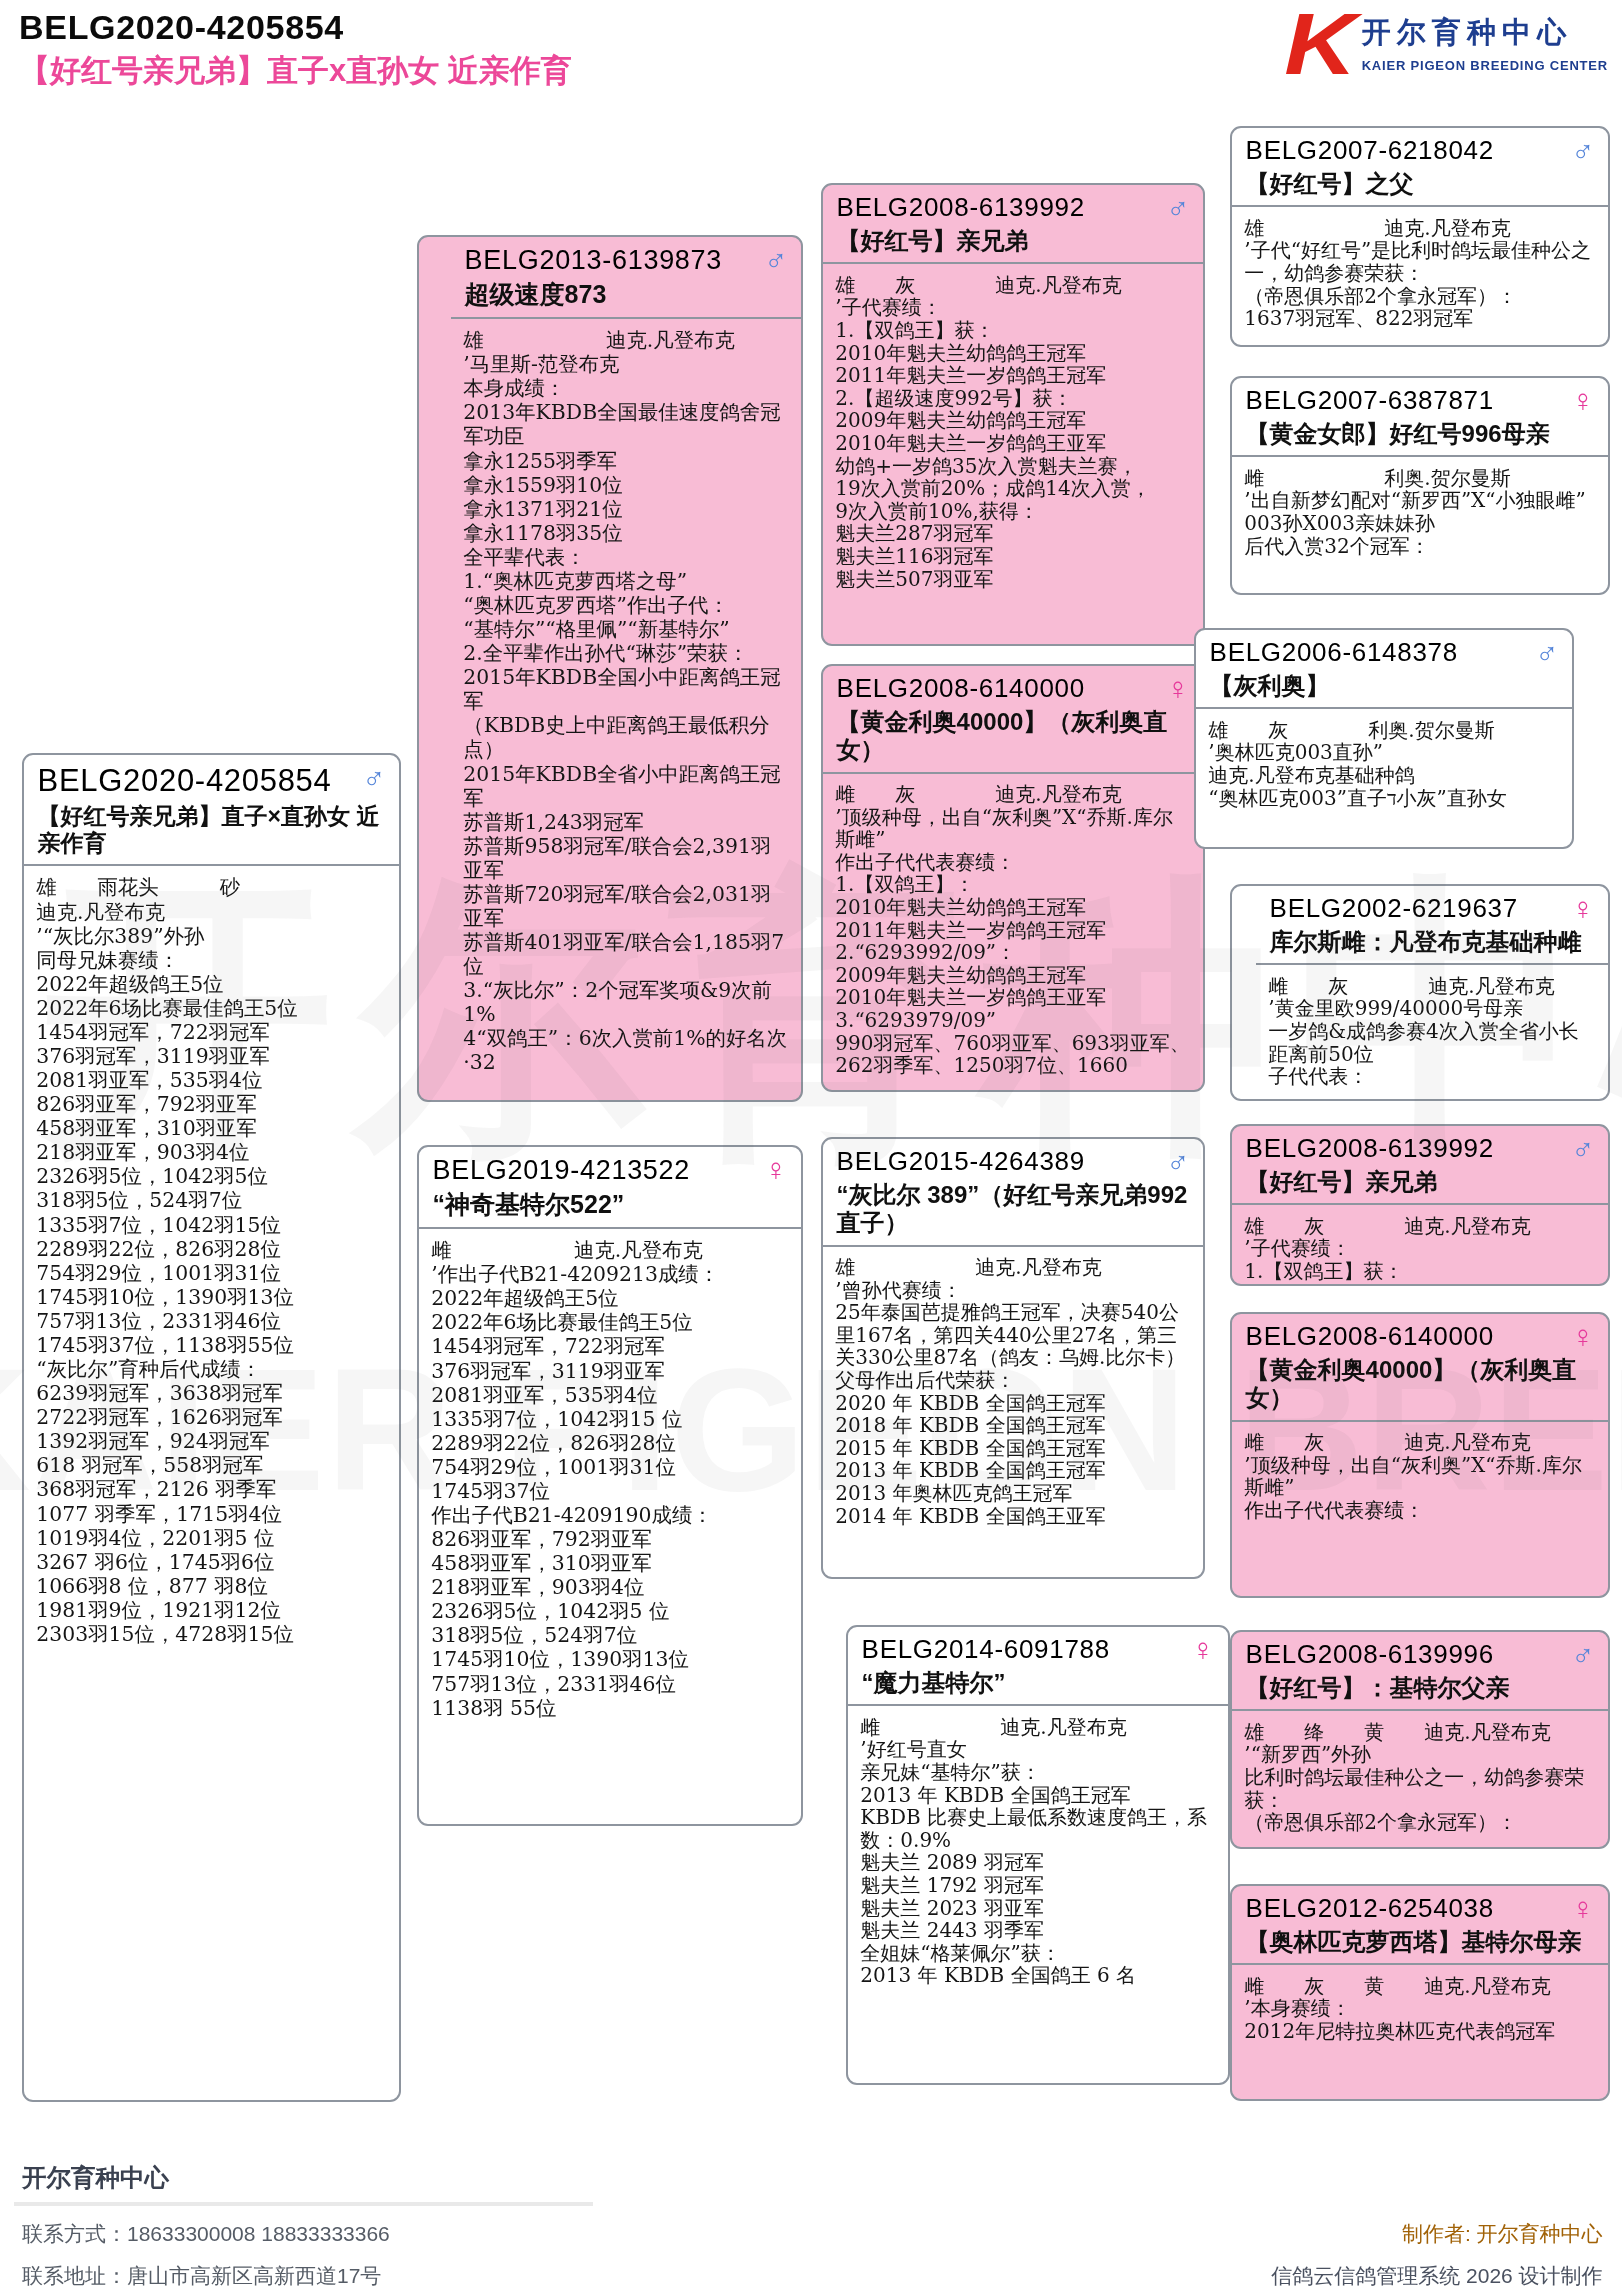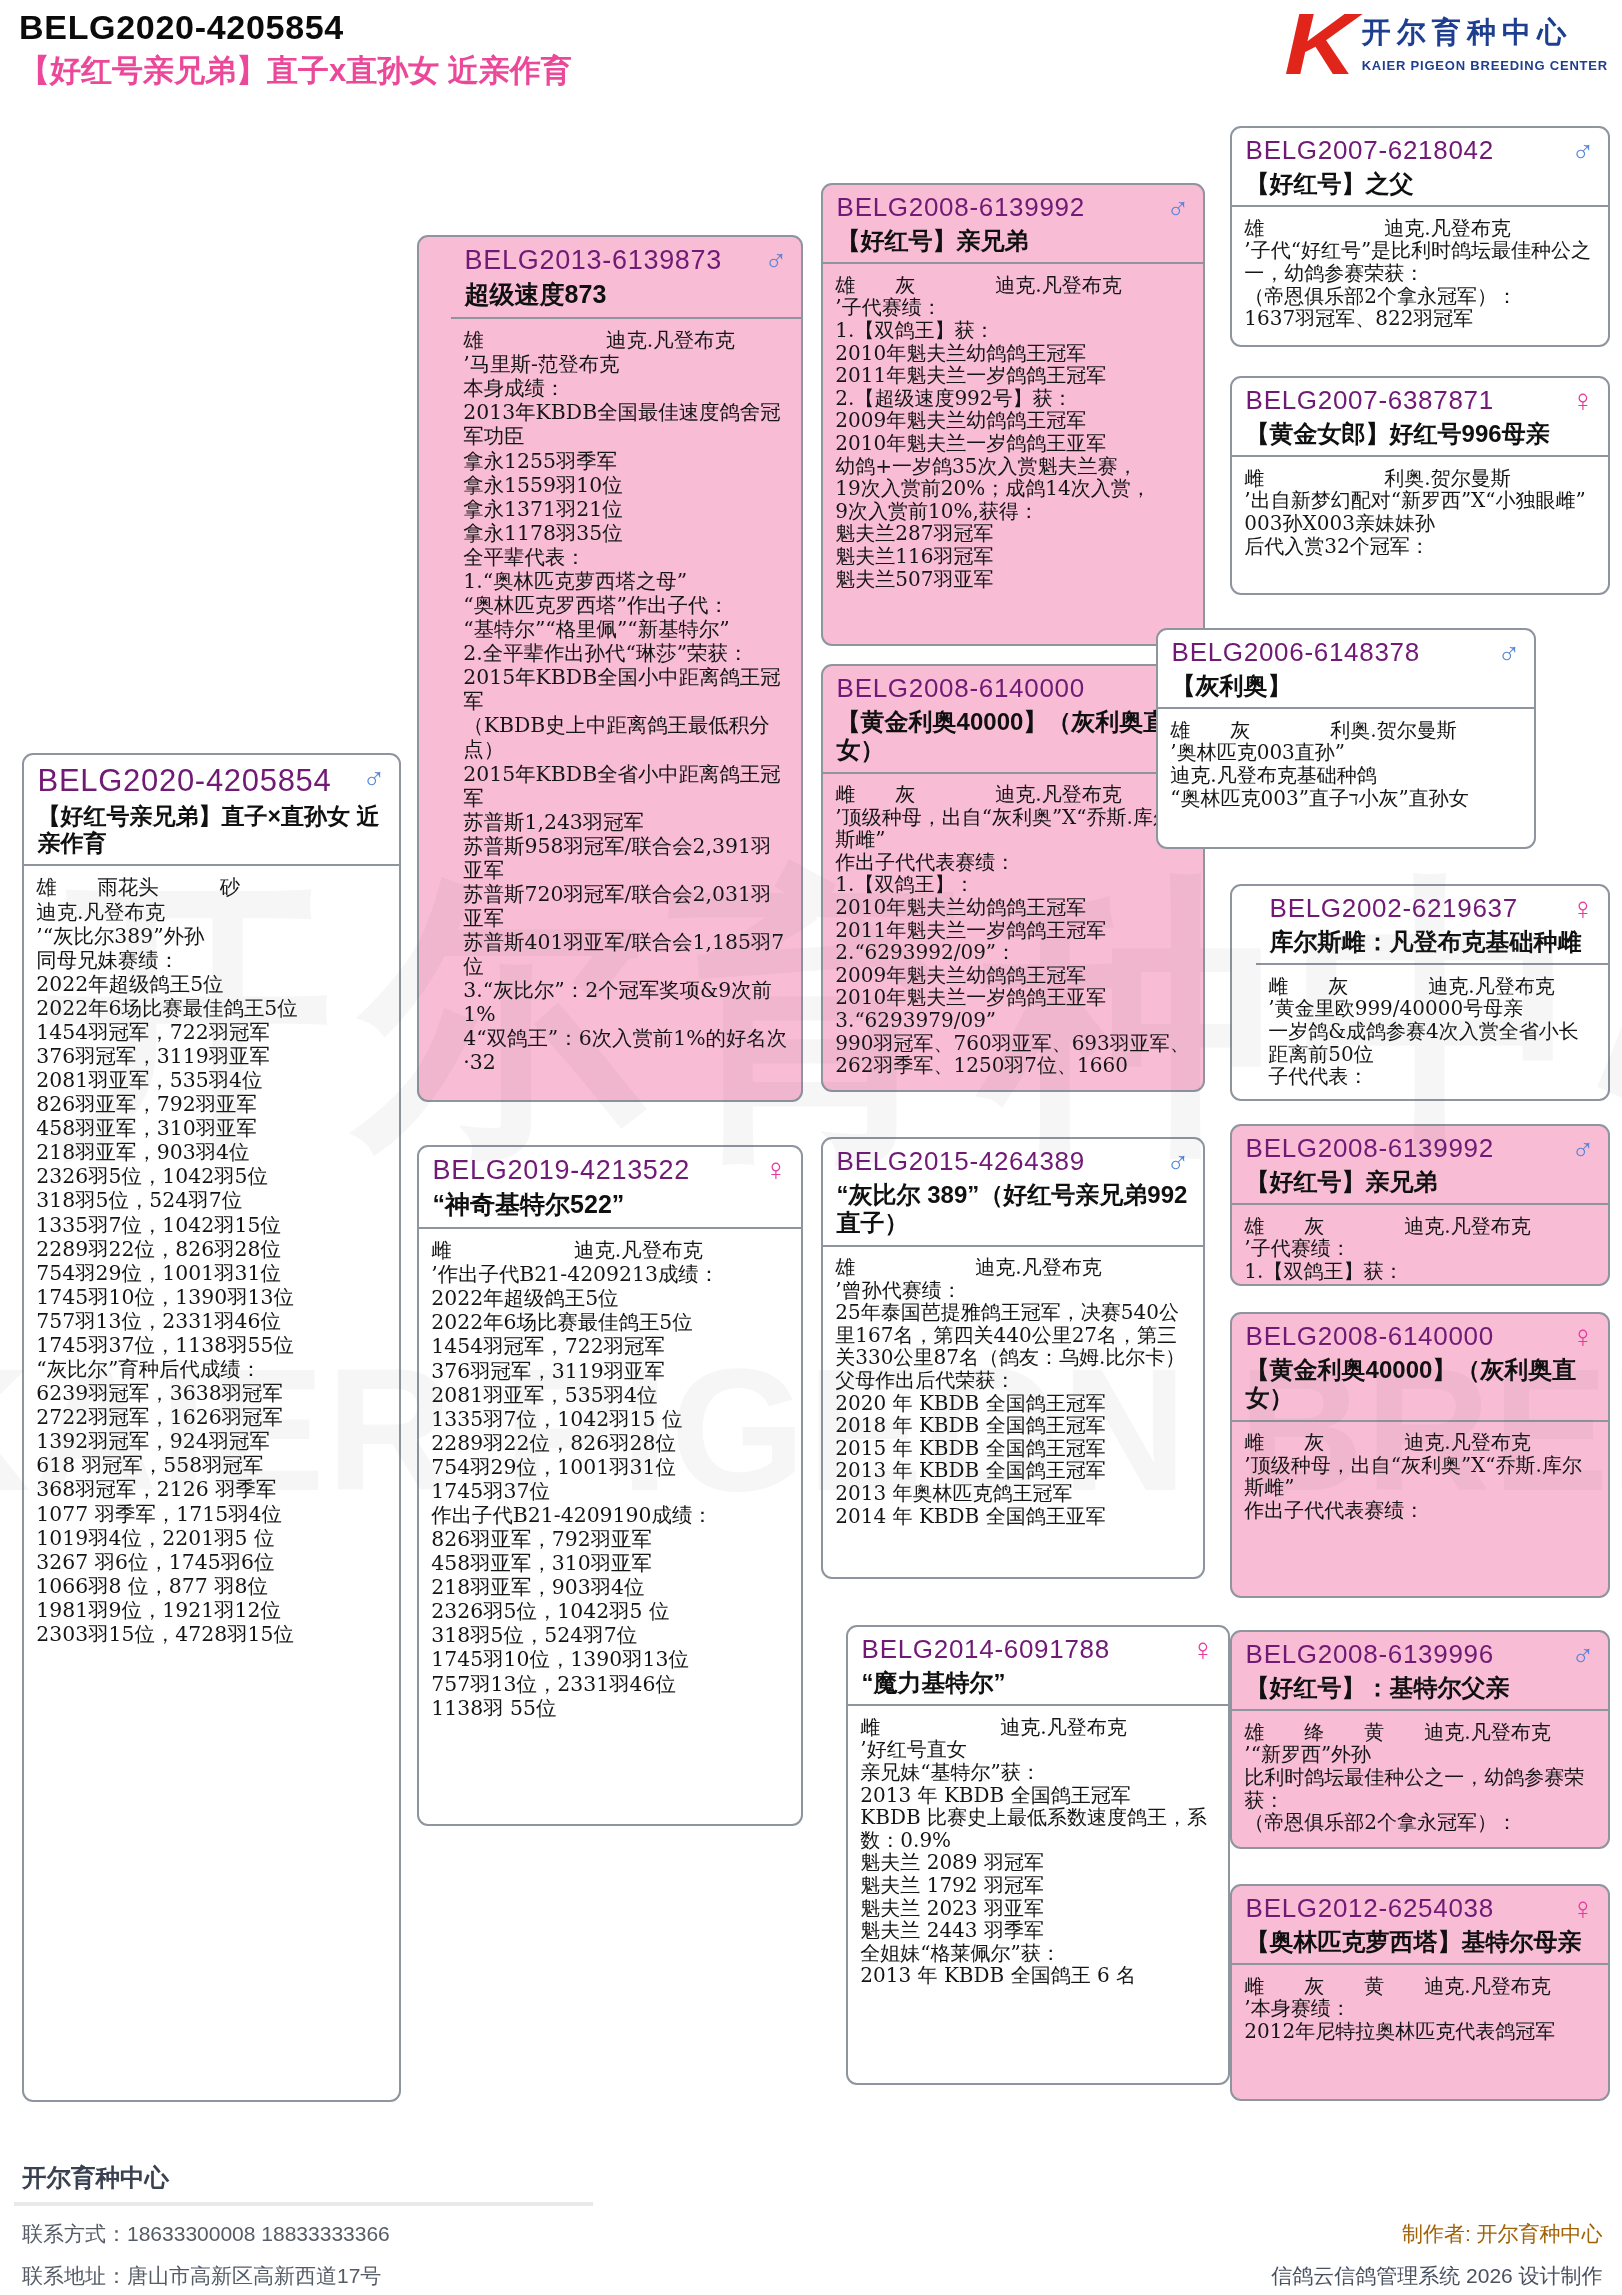--- a/index.html
+++ b/index.html
@@ -16,21 +16,21 @@
   .logo-en{font-size:13px;font-weight:700;color:#1e3e8f;letter-spacing:0.8px;white-space:nowrap;margin-top:4.1px;}
   
   .wm{position:absolute;z-index:3;pointer-events:none;color:rgba(70,75,85,0.05);white-space:nowrap;font-weight:700;}
   .wm-cn{left:41px;top:824px;font-size:293px;letter-spacing:20.4px;}
   .wm-en{left:-95px;top:1329px;font-size:174px;letter-spacing:1.4px;font-family:"Liberation Sans",sans-serif;}
   
   .card{position:absolute;z-index:2;border:2px solid #8e959f;border-radius:11px;overflow:hidden;
         background:#ffffff;box-sizing:border-box;}
   .card.pink{background:#f8bcd5;}
   .card .hd{padding:8.2px 13.6px 6.8px 13.6px;border-bottom:2.7px solid #8e959f;position:relative;}
-  .card .ring{font-size:27px;color:#701a75;letter-spacing:0.7px;line-height:1.15;}
+  .card .ring{font-size:27px;color:#000000;letter-spacing:0.7px;line-height:1.15;}
   .card.big .ring{font-size:31px;}
   .card .cname{font-size:25px;font-weight:700;color:#101010;line-height:1.18;margin-top:4.1px;}
   .card.big .cname{font-size:23px;}
   .card .sex{position:absolute;right:13.6px;top:6.8px;font-size:31px;font-weight:700;line-height:1;}
   .sex.male{color:#5585d9;}
   .sex.female{color:#e6399b;}
   .card .body{padding:9.5px 12.3px;font-family:"DejaVu Serif","Liberation Serif",serif;
               font-size:20.4px;line-height:1.18;color:#151515;white-space:pre-line;}
   .card.small .body{font-size:20px;line-height:1.13;}
   .card.small .ring{font-size:26px;}
@@ -38,21 +38,21 @@
   
   #card-c1 {left:22px;  top:753px;width:379px;height:1349px;}
   #card-c2a{left:417px; top:235px; width:386px;height:867px;padding-left:32px;}
   #card-c2b{left:417px; top:1145px;width:386px;height:681px;}
   #card-c3a{left:821px;top:183px; width:384px;height:463px;}
   #card-c3b{left:821px;top:664px; width:384px;height:428px;}
   #card-c3c{left:821px;top:1137px;width:384px;height:442px;}
   #card-c3d{left:846px;top:1625px;width:384px;height:460px;}
   #card-c4a{left:1230px;top:126px; width:380px;height:221px;}
   #card-c4b{left:1230px;top:376px; width:380px;height:219px;}
-  #card-c4c{left:1156px;top:628px; width:380px;height:221px;}
+  #card-c4c{left:1194px;top:628px; width:380px;height:221px;}
   #card-c4d{left:1230px;top:884px;width:380px;height:217px;padding-left:24px;}
   #card-c4e{left:1230px;top:1124px;width:380px;height:162px;}
   #card-c4f{left:1230px;top:1312px;width:380px;height:286px;}
   #card-c4g{left:1230px;top:1630px;width:380px;height:219px;}
   #card-c4h{left:1230px;top:1884px;width:380px;height:217px;}
   
   .footer-name{position:absolute;left:22px;top:2161px;font-size:24.5px;font-weight:700;color:#3a4150;}
   .footer-divider{position:absolute;left:13.6px;top:2202px;width:579px;height:4.1px;background:#e9e9e9;}
   .f-row{position:absolute;font-size:21px;color:#555c66;white-space:nowrap;}
   .f-contact{left:22px;top:2220px;}

